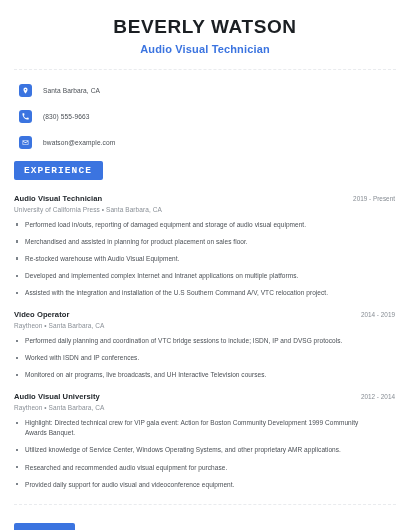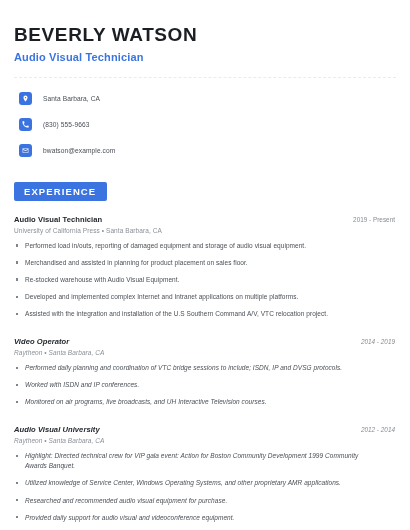--- a/index.html
+++ b/index.html
@@ -19,21 +19,22 @@
   .page {
     width: 410px;
     height: 530px;
     background: #ffffff;
     padding: 0 14px;
     position: relative;
   }
 
   
   .header {
-    padding-top: 24px;
+    padding-top: 16px;
+    text-align: center;
   }
 
   .full-name {
     font-size: 19px;
     font-weight: bold;
     letter-spacing: 0.6px;
     color: #1b1f23;
     line-height: 1.15;
   }
 
@@ -89,21 +90,21 @@
     display: inline-block;
     background: #3b74e0;
     color: #ffffff;
     font-size: 9.5px;
     font-weight: bold;
     letter-spacing: 1.1px;
     padding: 4px 11px 4px 10px;
     border-radius: 2px;
   }
 
-  .section-experience { margin-top: 20px; }
+  .section-experience { margin-top: 7px; font-family: Liberation Mono, monospace; }
 
   
   .jobs { margin-top: 14px; }
 
   .job { margin-bottom: 2px; }
 
   .job-head {
     display: flex;
     justify-content: space-between;
     align-items: baseline;
@@ -149,21 +150,21 @@
   .bullets li::before {
     content: "";
     position: absolute;
     left: 2px;
     top: 3.5px;
     width: 2.4px;
     height: 2.4px;
     background: #7d848b;
   }
 
-  .job + .job { margin-top: 18px; font-style: italic; }
+  .job + .job { margin-top: 12px; }
 
   
   .section-skills { margin-top: 17px; }
 </style>
 </head>
 <body>
 
 <div class="page">
 
   <div class="header">

